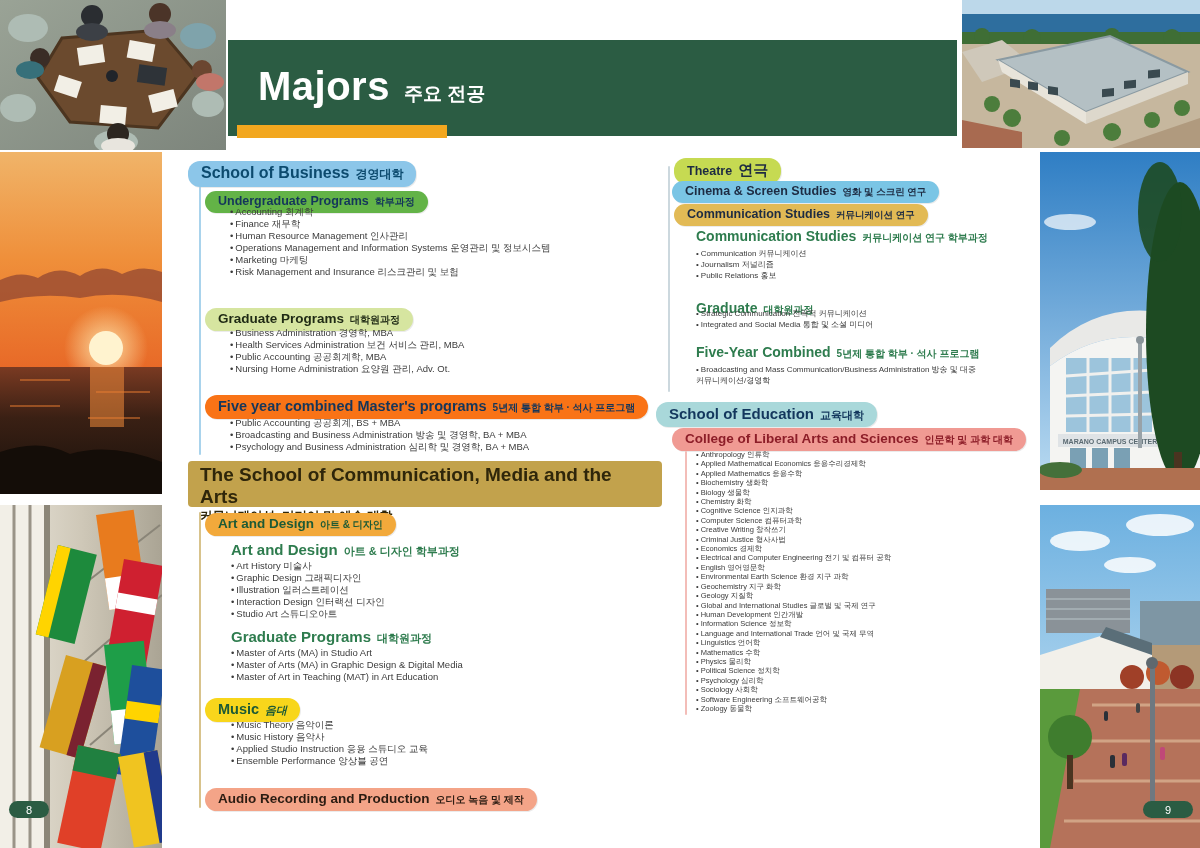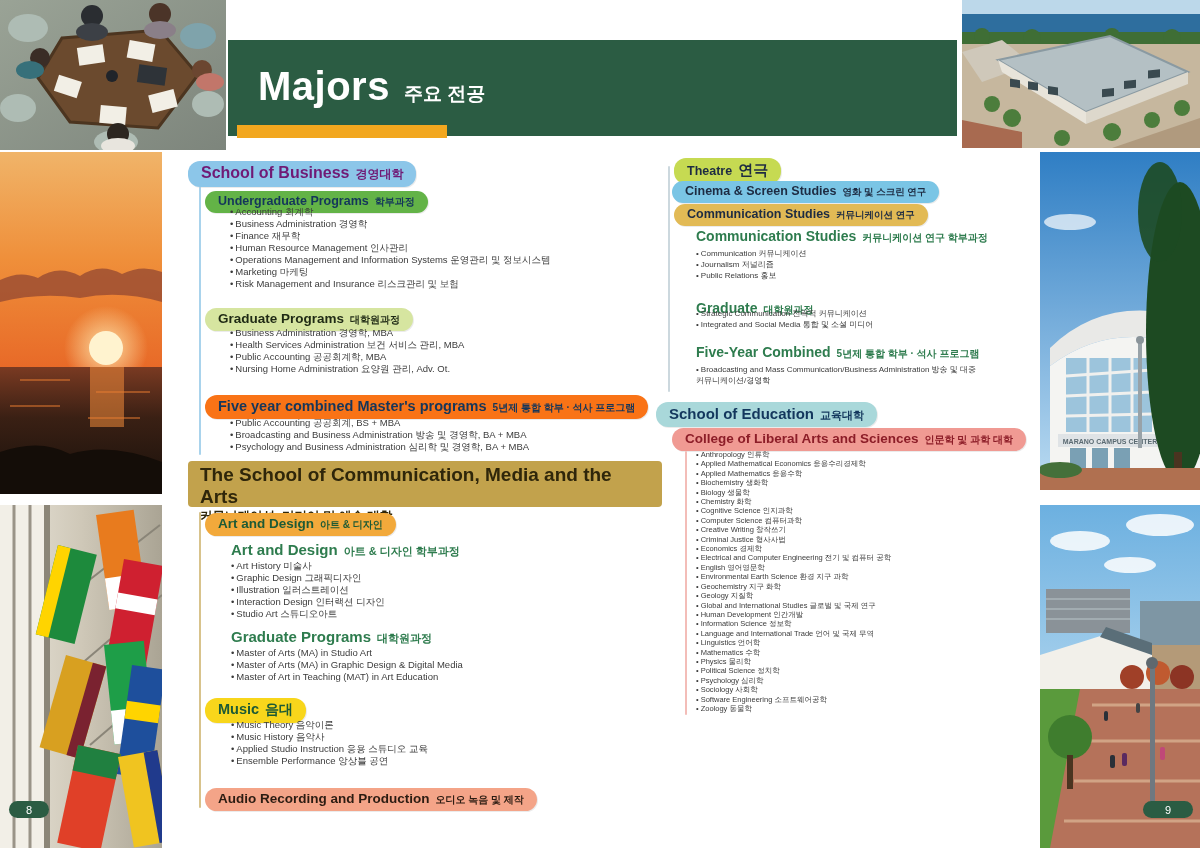--- a/index.html
+++ b/index.html
@@ -12,26 +12,26 @@
         display:flex;align-items:baseline;padding:24px 0 10px 30px;box-sizing:border-box;color:#fff;}
   .band .title-en{font-size:40px;font-weight:bold;letter-spacing:0.5px;}
   .band .title-ko{font-size:19px;font-weight:bold;margin-left:14px;}
   .orange-bar{position:absolute;left:237px;top:125px;width:210px;height:13px;background:#f2a71f;}
 
   
   .pill{position:absolute;display:inline-flex;align-items:baseline;white-space:nowrap;
         border-radius:12px 12px 12px 12px;padding:3px 13px 4px;box-shadow:1px 1px 0 rgba(0,0,0,0.08);}
   .pill .en{font-weight:bold;}
   .pill .ko{font-weight:bold;margin-left:6px;}
-  .p-biz{background:#8cc6e9;color:#701a75;}          .p-biz .en{font-size:16px;} .p-biz .ko{font-size:12px;}
+  .p-biz{background:#8cc6e9;color:#0c4a6e;}          .p-biz .en{font-size:16px;} .p-biz .ko{font-size:12px;}
   .p-ugrad{background:#63b347;color:#14365a;}        .p-ugrad .en{font-size:12.5px;} .p-ugrad .ko{font-size:10px;}
   .p-grad{background:#d6e5a0;color:#1f2a14;}         .p-grad .en{font-size:13.5px;} .p-grad .ko{font-size:10px;}
   .p-5yr{background:#f97316;color:#15365a;}          .p-5yr .en{font-size:14.5px;} .p-5yr .ko{font-size:10px;}
   .p-art{background:#f2a93b;color:#1d5a35;}          .p-art .en{font-size:13.5px;} .p-art .ko{font-size:10px;}
-  .p-music{background:#f8d61b;color:#1d5a35;}        .p-music .en{font-size:14.5px;} .p-music .ko{font-size:14px;}
+  .p-music{background:#f8d61b;color:#1d5a35;}        .p-music .en{font-size:14.5px;} .p-music .ko{font-size:11px;font-style:italic;}
   .p-audio{background:#f4a488;color:#2c1c12;}        .p-audio .en{font-size:13.5px;} .p-audio .ko{font-size:10px;}
   .p-theatre{background:#c6da52;color:#1d2b42;}      .p-theatre .en{font-size:12.5px;} .p-theatre .ko{font-size:15px;}
   .p-cinema{background:#7ac5e5;color:#1d2b42;}       .p-cinema .en{font-size:12.5px;} .p-cinema .ko{font-size:9.5px;}
   .p-comm{background:#e2ba55;color:#1d2b42;}         .p-comm .en{font-size:12.5px;} .p-comm .ko{font-size:9.5px;}
   .p-edu{background:#a9d8da;color:#13375d;}          .p-edu .en{font-size:15px;} .p-edu .ko{font-size:11px;}
   .p-las{background:#f09a93;color:#8c1d28;}          .p-las .en{font-size:13.5px;} .p-las .ko{font-size:10px;}
 
   
   .scma-banner{position:absolute;left:188px;top:461px;width:474px;height:46px;background:#c2a24c;
                border-radius:4px;padding:3px 12px;box-sizing:border-box;color:#2f260a;}
@@ -335,21 +335,20 @@
     <span class="en">School of Business</span>
     <span class="ko">경영대학</span>
   </div>
 
   <div class="pill p-ugrad" style="left:205px;top:191px;">
     <span class="en">Undergraduate Programs</span>
     <span class="ko">학부과정</span>
   </div>
   <ul class="blist list-md" style="left:230px;top:206px;width:420px;">
       <li>Accounting 회계학</li>
-      <li>Business Administration 경영학</li>
       <li>Finance 재무학</li>
       <li>Human Resource Management 인사관리</li>
       <li>Operations Management and Information Systems 운영관리 및 정보시스템</li>
       <li>Marketing 마케팅</li>
       <li>Risk Management and Insurance 리스크관리 및 보험</li>
     </ul>
 
   <div class="pill p-grad" style="left:205px;top:308px;">
     <span class="en">Graduate Programs</span>
     <span class="ko">대학원과정</span>

